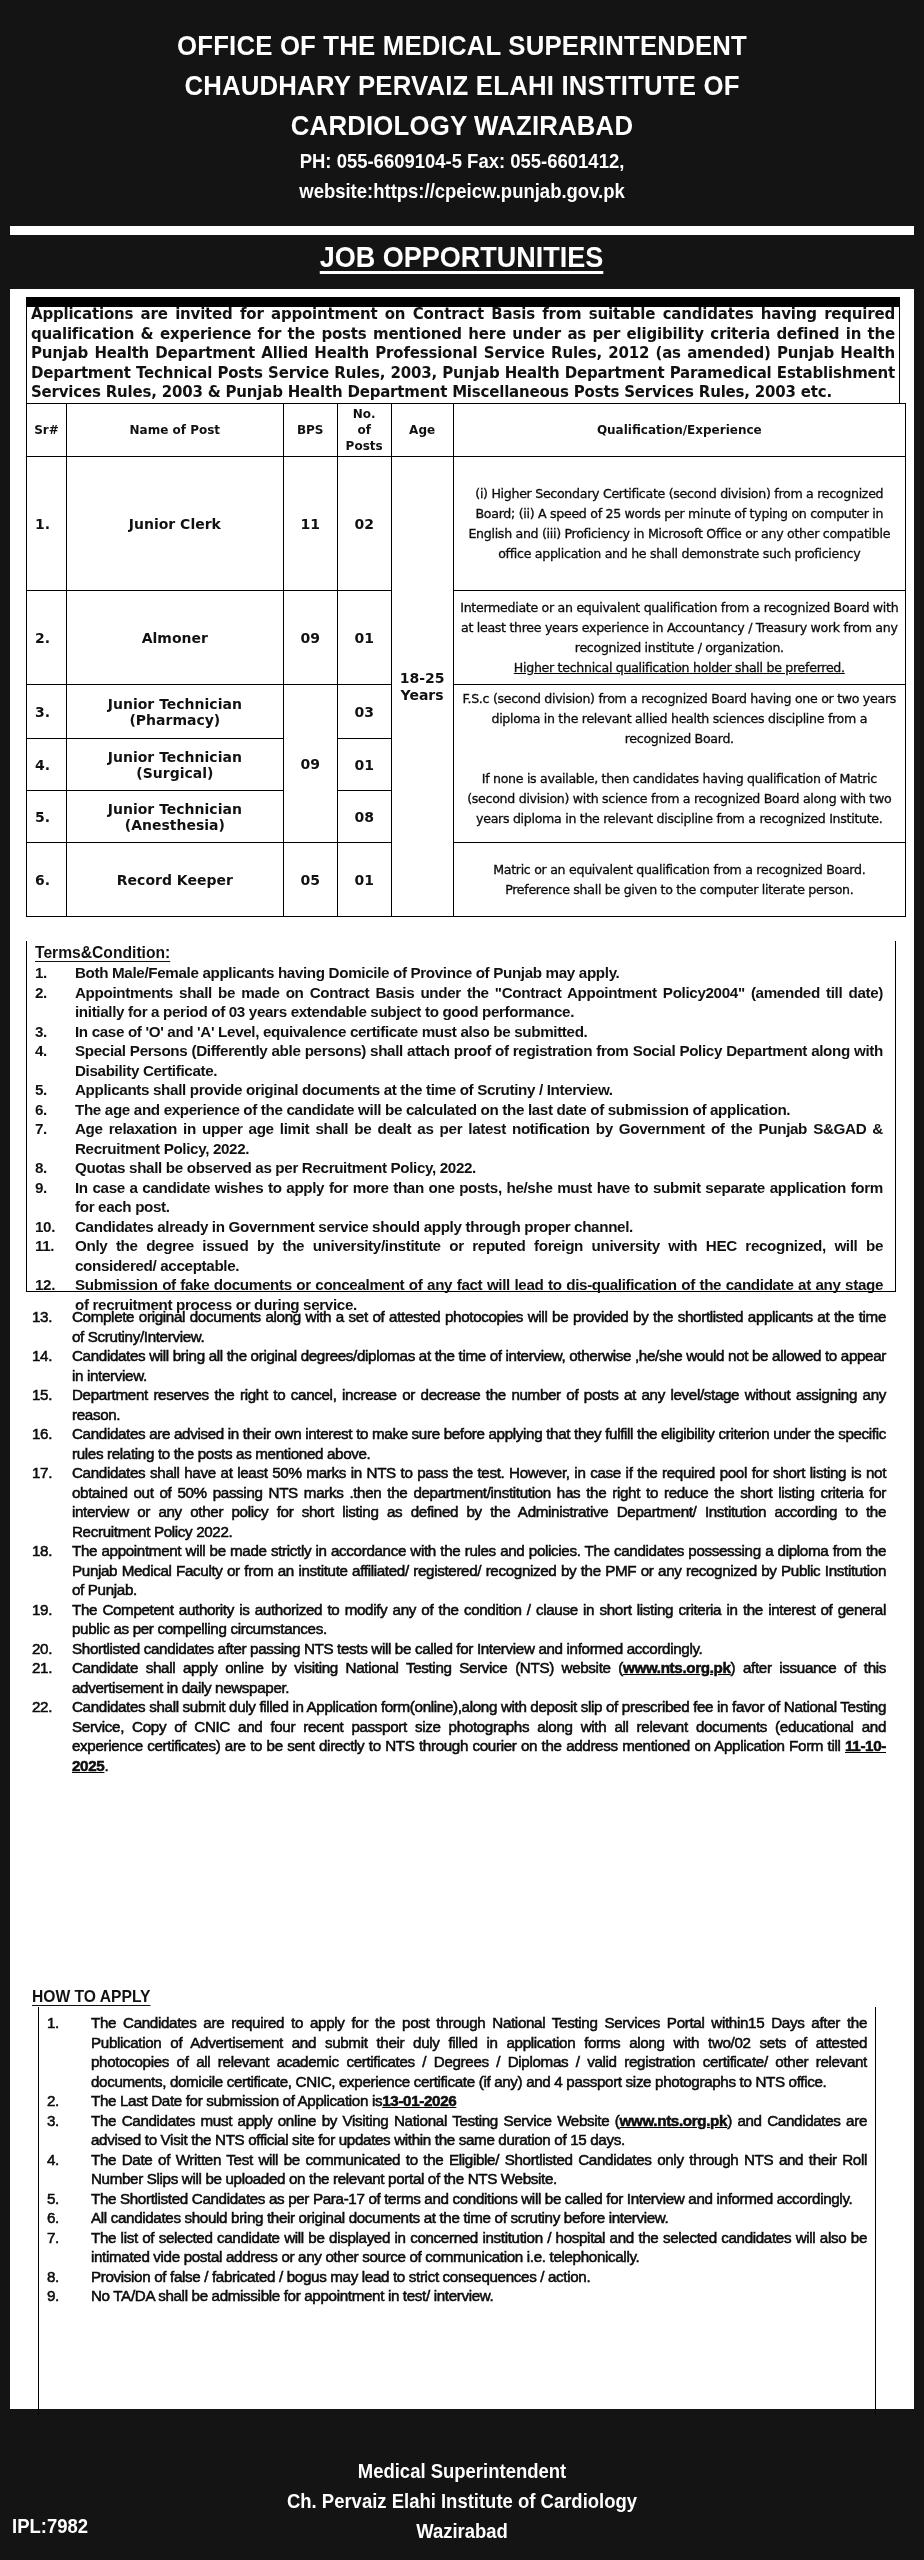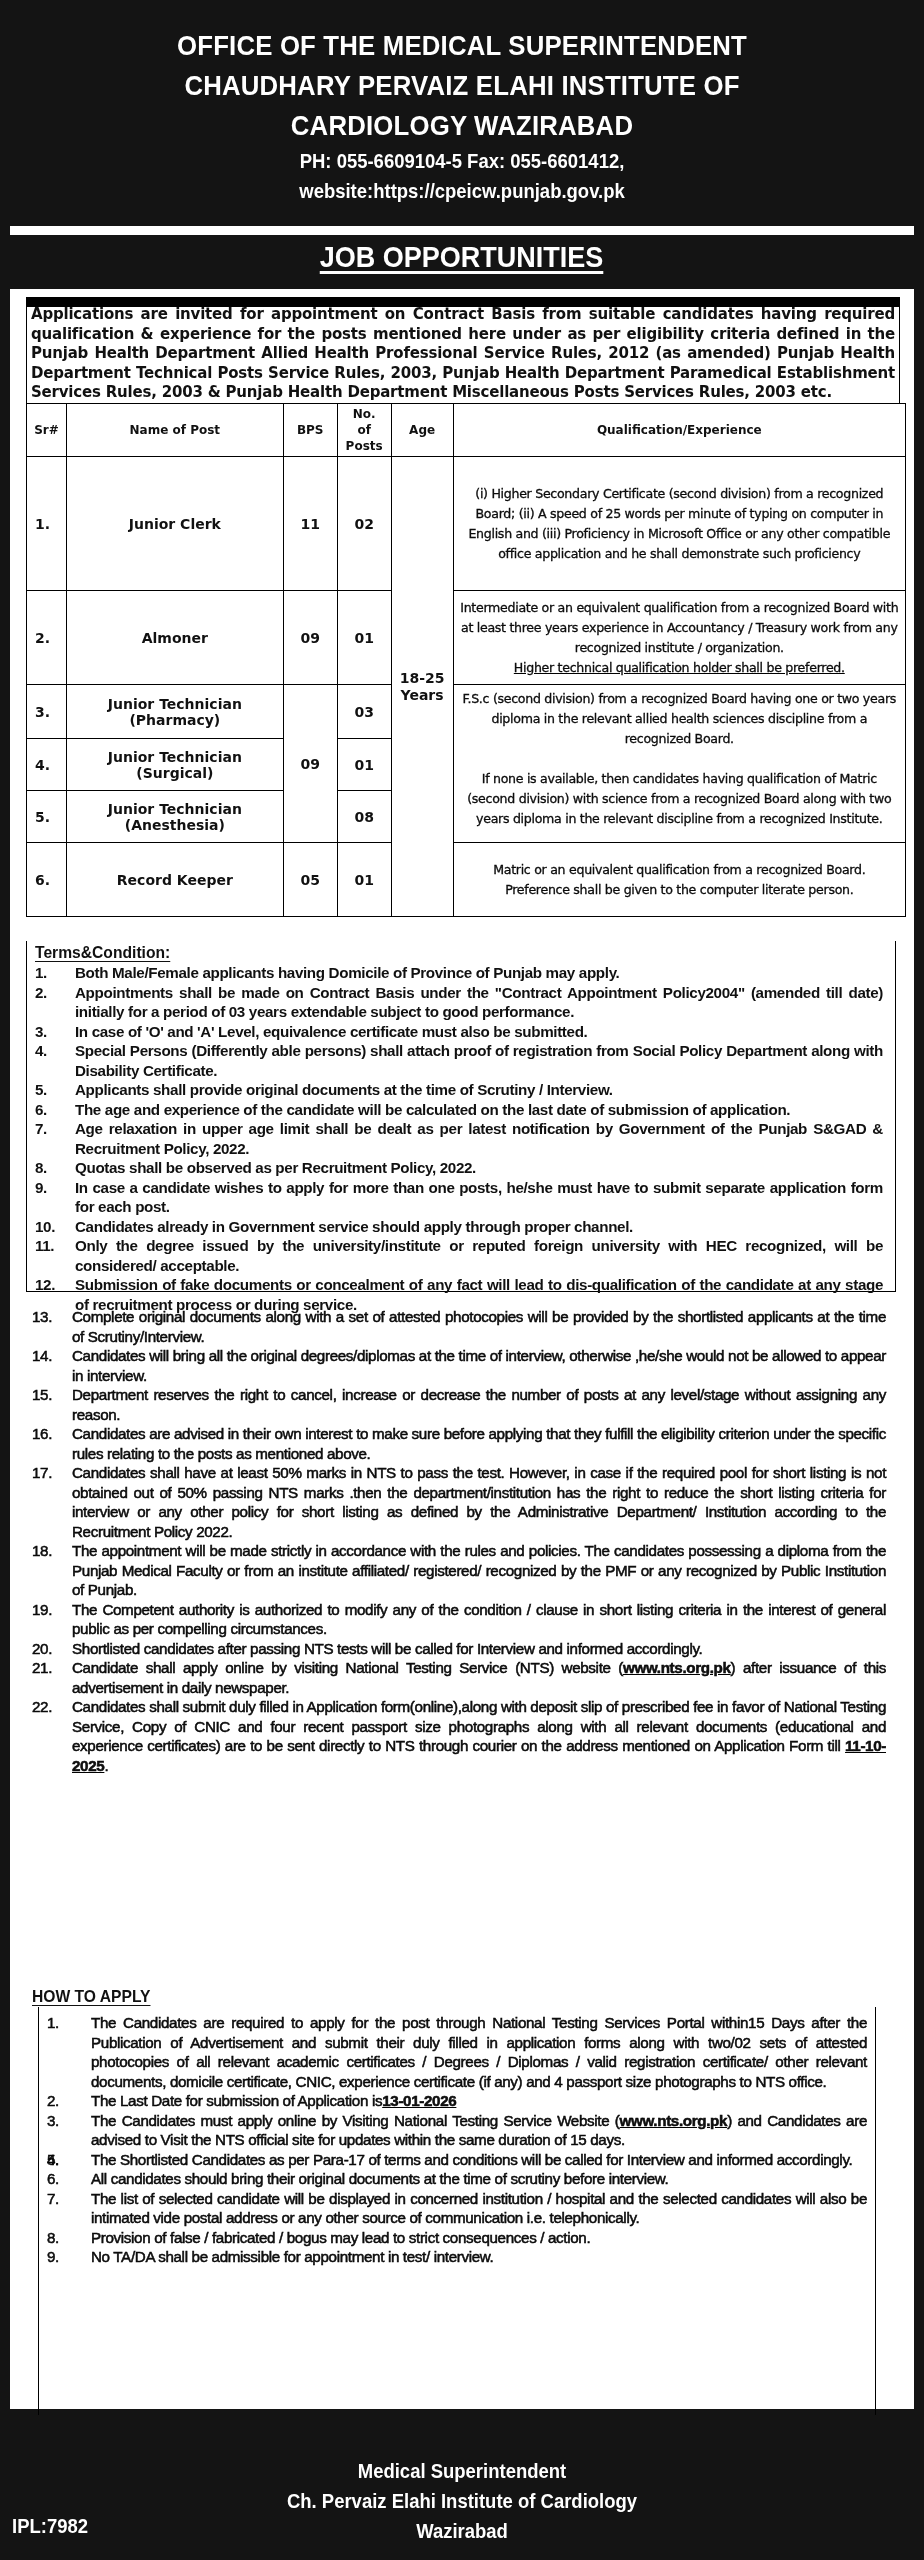--- a/index.html
+++ b/index.html
@@ -231,21 +231,21 @@
           <li>
             <span class="num">2.</span>
             <span>The Last Date for submission of Application is</span><span class="u">13-01-2026</span>
           </li>
           <li>
             <span class="num">3.</span>
             <span>The Candidates must apply online by Visiting National Testing Service Website (</span><span class="u">www.nts.org.pk</span><span>) and Candidates are advised to Visit the NTS official site for updates within the same duration of 15 days.</span>
           </li>
         </ol>
         <ol class="terms" id="apply-list-rest">
-            <li><span class="num">4.</span></li>
+            <li><span class="num">4.</span><span>The Date of Written Test will be communicated to the Eligible/ Shortlisted Candidates only through NTS and their Roll Number Slips will be uploaded on the relevant portal of the NTS Website.</span></li>
             <li><span class="num">5.</span><span>The Shortlisted Candidates as per Para-17 of terms and conditions will be called for Interview and informed accordingly.</span></li>
             <li><span class="num">6.</span><span>All candidates should bring their original documents at the time of scrutiny before interview.</span></li>
             <li><span class="num">7.</span><span>The list of selected candidate will be displayed in concerned institution / hospital and the selected candidates will also be intimated vide postal address or any other source of communication i.e. telephonically.</span></li>
             <li><span class="num">8.</span><span>Provision of false / fabricated / bogus may lead to strict consequences / action.</span></li>
             <li><span class="num">9.</span><span>No TA/DA shall be admissible for appointment in test/ interview.</span></li>
           </ol>
       </div>
     </div>
   </div>
 

